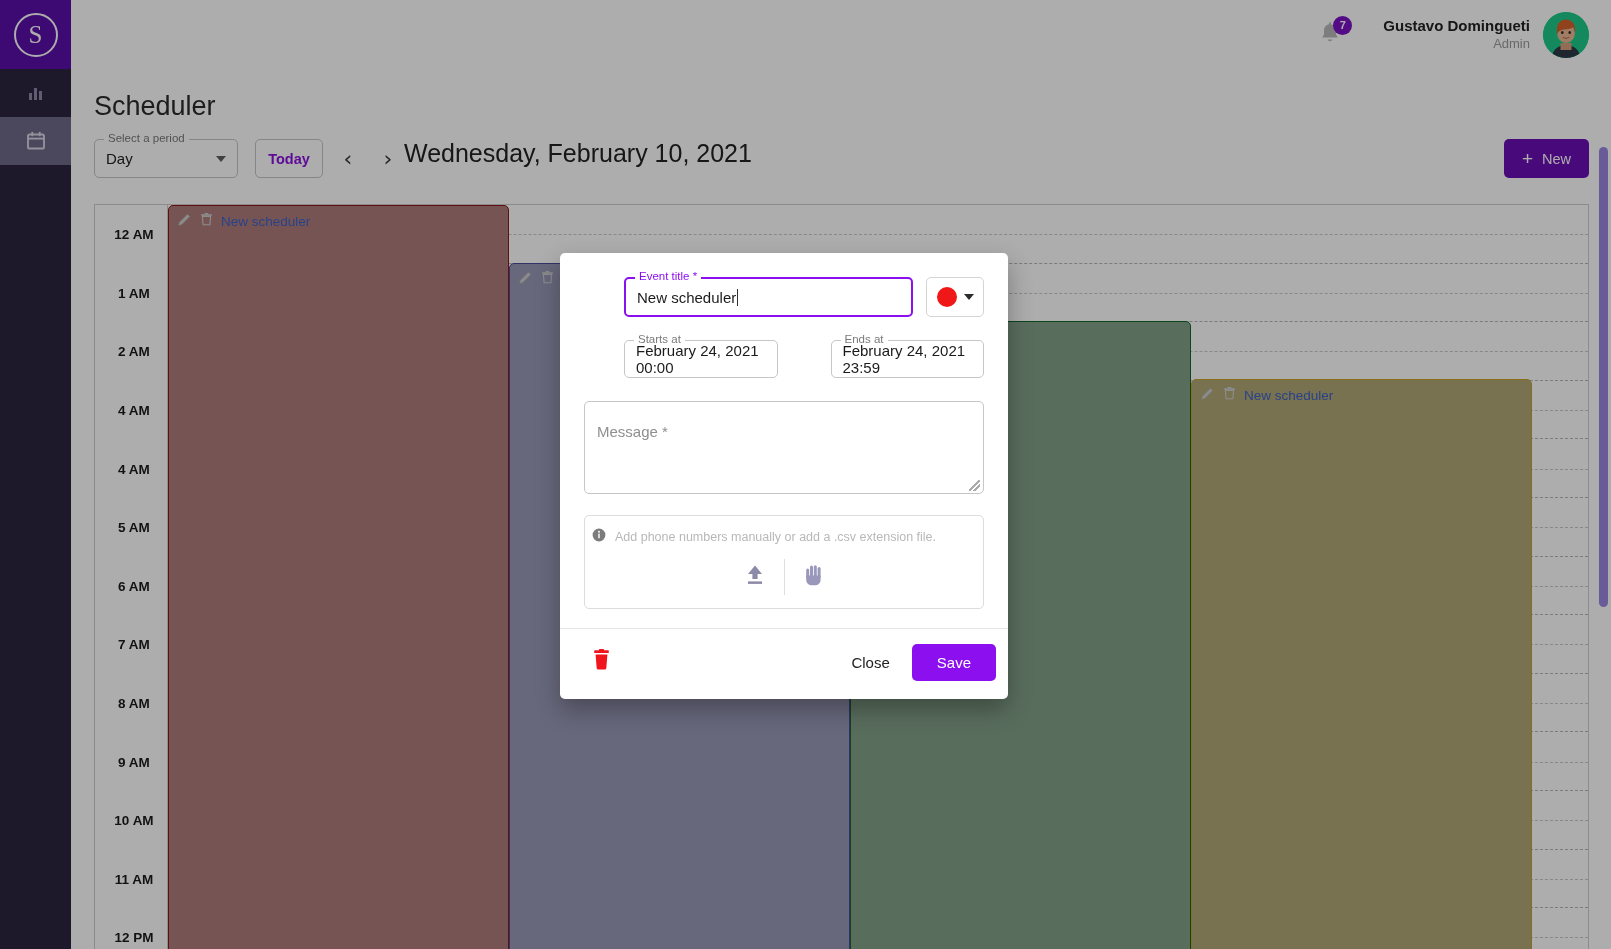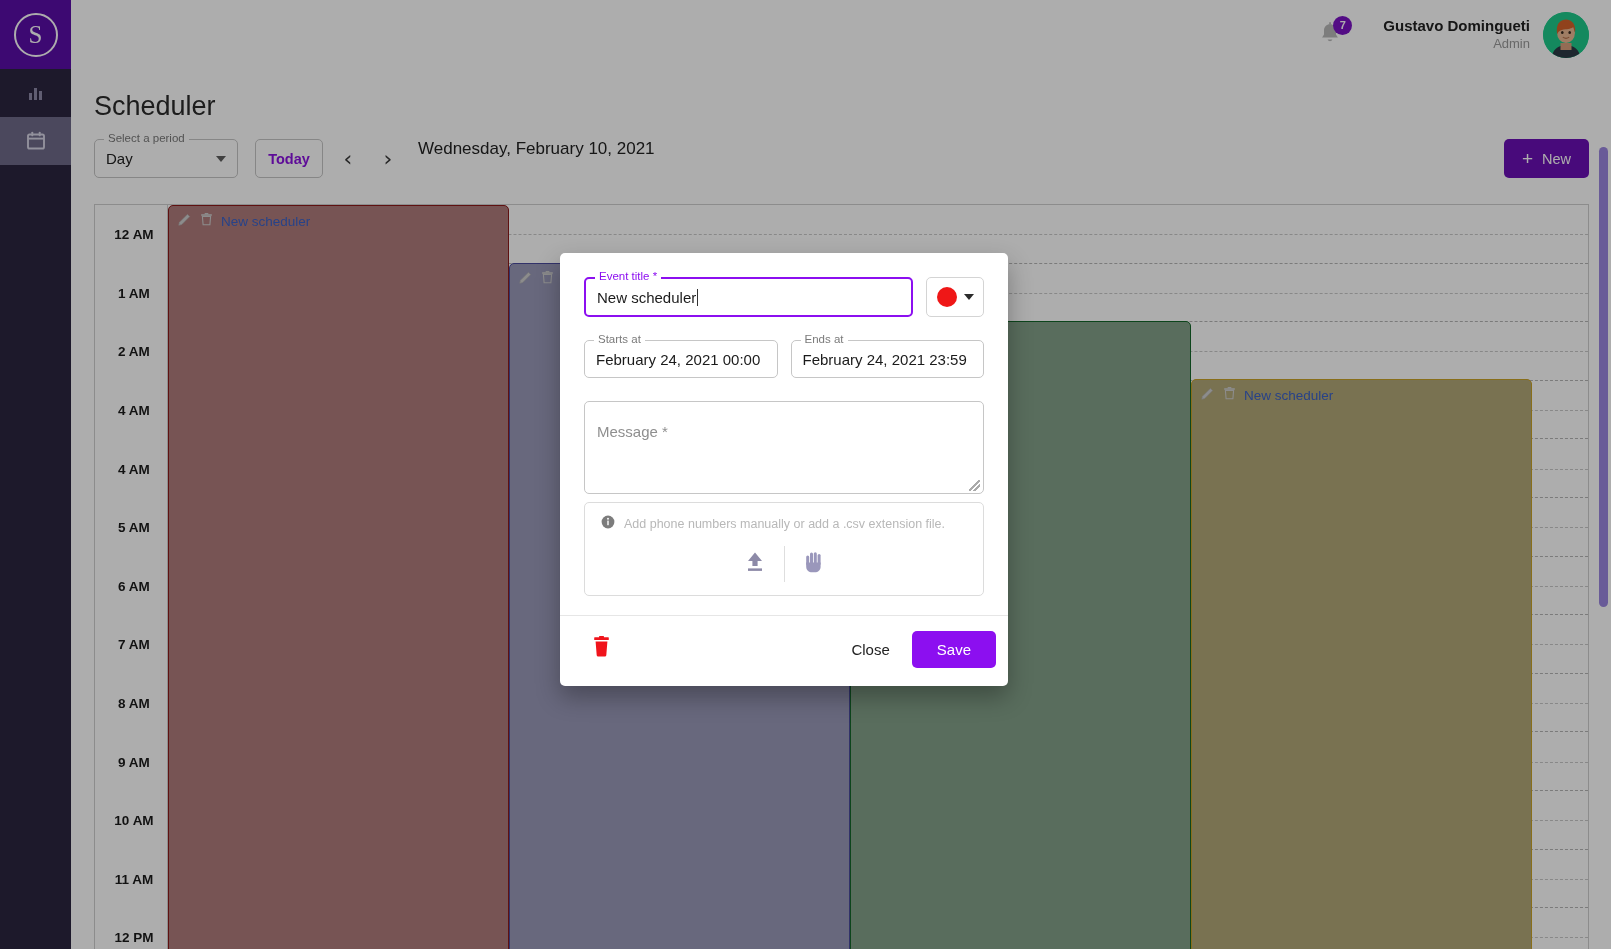--- a/index.html
+++ b/index.html
@@ -89,21 +89,21 @@
     margin-left: 17px; width: 68px;
     display: flex; align-items: center; justify-content: center;
     color: #8b12e0; font-size: 14.5px; font-weight: 700; cursor: pointer;
   }
   .arrow-btn {
     width: 30px; height: 39px; margin-left: 10px;
     display: flex; align-items: center; justify-content: center;
     font-size: 22px; color: #3a3a3a; cursor: pointer;
     font-family: "DejaVu Sans", sans-serif;
   }
-  .date-head { margin-left: 15px; font-size: 17px; color: #222; font-weight: 400; }
+  .date-head { margin-left: 1px; font-size: 25px; color: #222; font-weight: 400; }
   .new-btn {
     position: absolute; right: 22px; top: 17px;
     height: 39px; min-width: 85px; padding: 0 16px;
     background: #6b0fb5; border-radius: 5px; border: none;
     color: #ffffff; font-size: 14.5px; font-weight: 500;
     display: flex; align-items: center; justify-content: center; gap: 9px;
     cursor: pointer; font-family: "Liberation Sans", sans-serif;
   }
   .plus { font-size: 19px; line-height: 1; font-weight: 400; }
 
@@ -150,21 +150,21 @@
   .dialog {
     position: absolute; left: 560px; top: 253px; width: 448px;
     background: #ffffff; border-radius: 5px;
     box-shadow: 0 11px 24px rgba(0,0,0,0.30);
     z-index: 21; padding: 24px 24px 0 24px;
   }
   .row { display: flex; gap: 13px; }
   .field {
     position: relative; border: 1px solid #c6c6c6; border-radius: 5px;
     height: 38px; display: flex; align-items: center; padding: 0 11px;
-    background: #fff; flex: 1;
+    background: #fff; flex: 1; margin-left: 40px;
   }
   .field .f-label {
     position: absolute; top: -8px; left: 9px; background: #fff; padding: 0 4px;
     font-size: 11.5px; color: #7a7a7a; white-space: nowrap;
   }
   .field .f-value { font-size: 15px; color: #1b1b1b; }
   .field.focused {
     border: 2px solid #8c0ff0; height: 40px;
   }
   .field.focused .f-label { color: #8c0ff0; top: -9px; }
@@ -188,22 +188,22 @@
     border: 1px solid #c6c6c6; border-radius: 5px; height: 93px;
     padding: 21px 12px; background: #fff;
   }
   .msg-ph { font-size: 15px; color: #8f8f8f; }
   .resize {
     position: absolute; right: 3px; bottom: 2px; width: 11px; height: 11px;
     background: linear-gradient(135deg, transparent 45%, #aaa 45%, #aaa 55%, transparent 55%),
                 linear-gradient(135deg, transparent 68%, #aaa 68%, #aaa 78%, transparent 78%);
   }
   .upload-box {
-    margin-top: 8px; border: 1px solid #dcdcdc; border-radius: 5px;
-    height: 94px; padding: 12px 16px;
+    margin-top: 21px; border: 1px solid #dcdcdc; border-radius: 5px;
+    height: 94px; padding: 12px 7px;
   }
   .upload-hint { display: flex; align-items: center; gap: 9px; }
   .hint-txt { font-size: 12.5px; color: #b8b8b8; }
   .upload-actions {
     display: flex; align-items: center; justify-content: center;
     gap: 0; margin-top: 12px;
   }
   .icon-btn {
     width: 58px; height: 38px; display: flex; align-items: center; justify-content: center;
     cursor: pointer;

